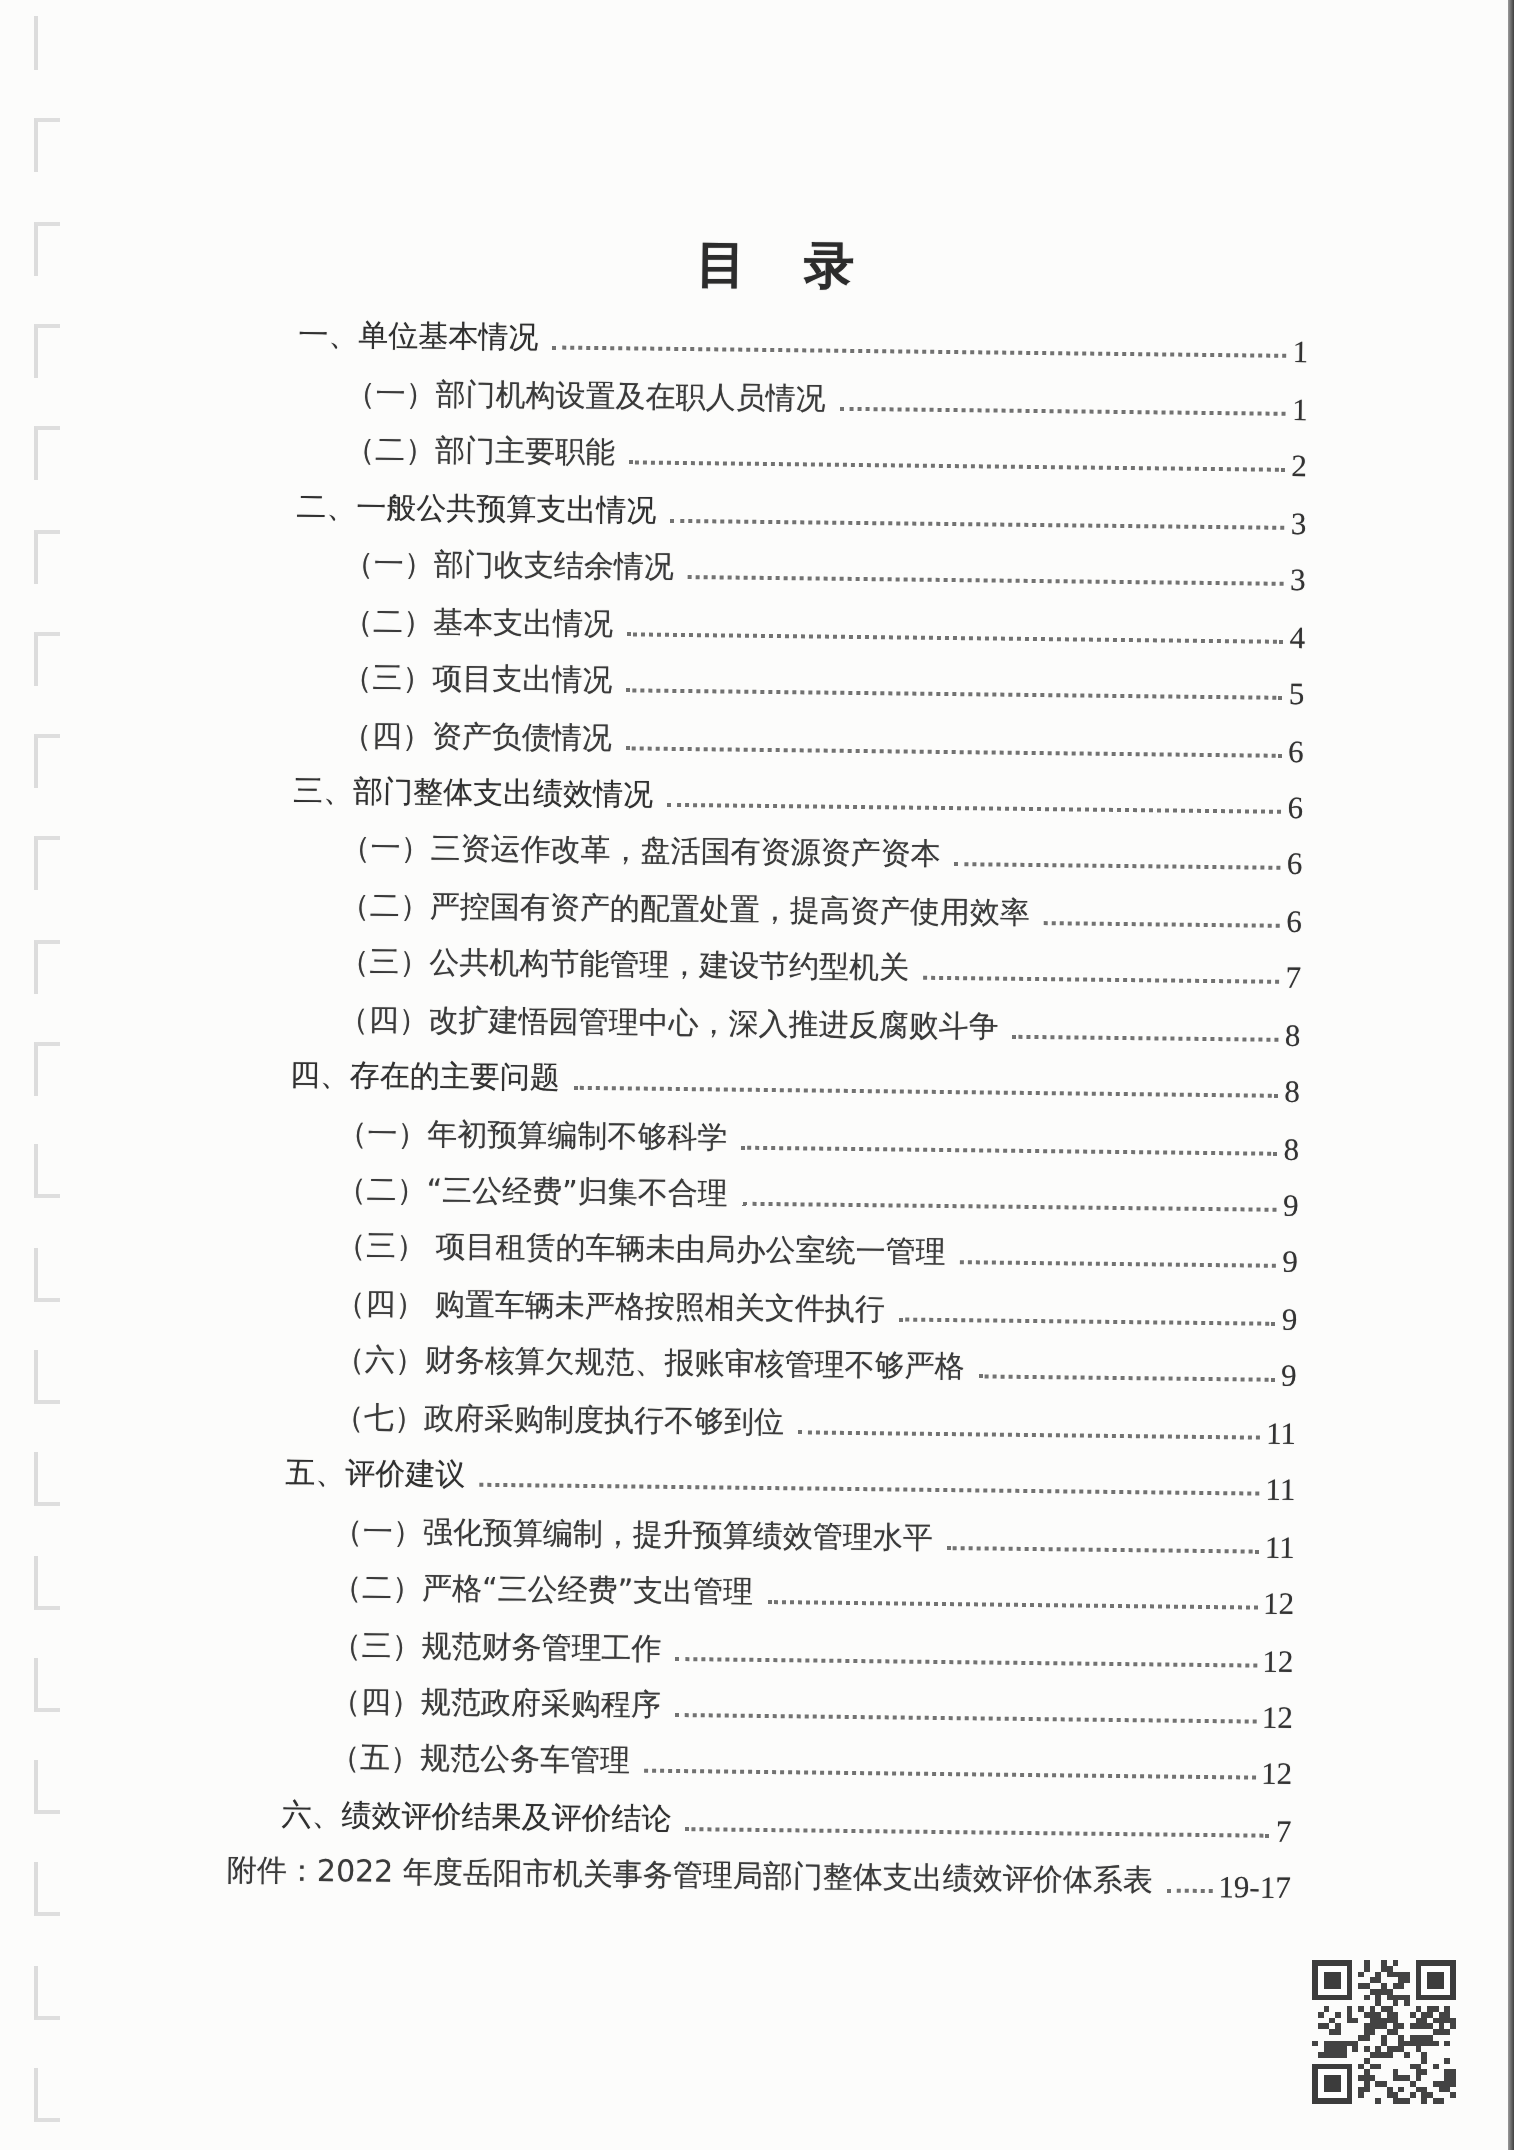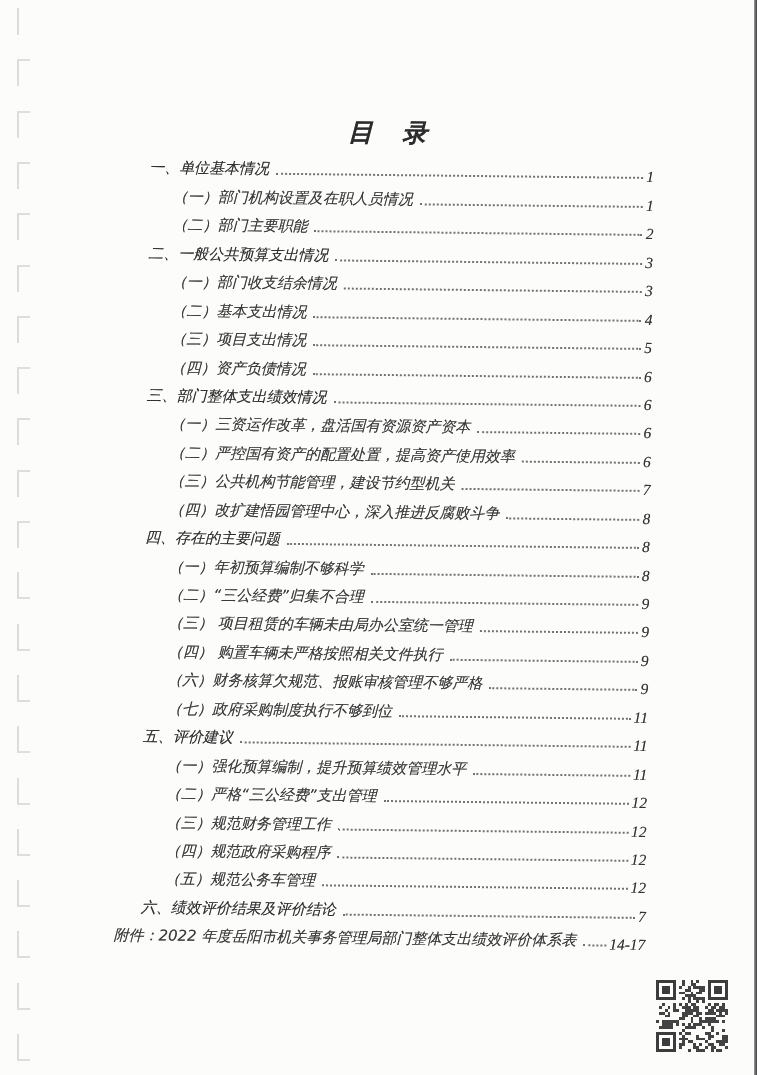--- a/index.html
+++ b/index.html
@@ -3,21 +3,21 @@
 <meta charset="utf-8">
 <style>
   * { margin:0; padding:0; box-sizing:border-box; }
   html,body { width:757px; height:1075px; overflow:hidden; }
   body {
     background:#fbfbfa;
     font-family:"DejaVu Sans", sans-serif;
     color:#383838;
     position:relative;
   }
-  .paper { position:absolute; inset:0; background:#fcfcfb;font-style:italic; }
+  .paper { position:absolute; inset:0; background:#fcfcfb; }
 
   
   .right-edge {
     position:absolute; top:0; right:0; width:3px; height:100%;
     background:linear-gradient(to right,#9a9a9a,#3f3f3f);
   }
 
   
   .edge-mark {
     position:absolute; left:17px; width:13px; height:27px;
@@ -230,21 +230,21 @@
           <span class="num">12</span>
         </div>
         <div class="toc-row lvl1">
           <span class="label">六、绩效评价结果及评价结论</span>
           <span class="leader"></span>
           <span class="num">7</span>
         </div>
         <div class="toc-row lvl0">
           <span class="label">附件：2022 年度岳阳市机关事务管理局部门整体支出绩效评价体系表</span>
           <span class="leader"></span>
-          <span class="num">14-17</span>
+          <span class="num">19-17</span>
         </div>
       </div>
   </div>
 
   <div class="qr" id="qr"><svg viewBox="0 0 75 75" shape-rendering="crispEdges">
         <rect x="27" y="0" width="3" height="3" fill="#2a2a2a"></rect>
         <rect x="36" y="0" width="3" height="3" fill="#2a2a2a"></rect>
         <rect x="42" y="0" width="3" height="3" fill="#2a2a2a"></rect>
         <rect x="27" y="3" width="3" height="3" fill="#2a2a2a"></rect>
         <rect x="36" y="3" width="3" height="3" fill="#2a2a2a"></rect>

